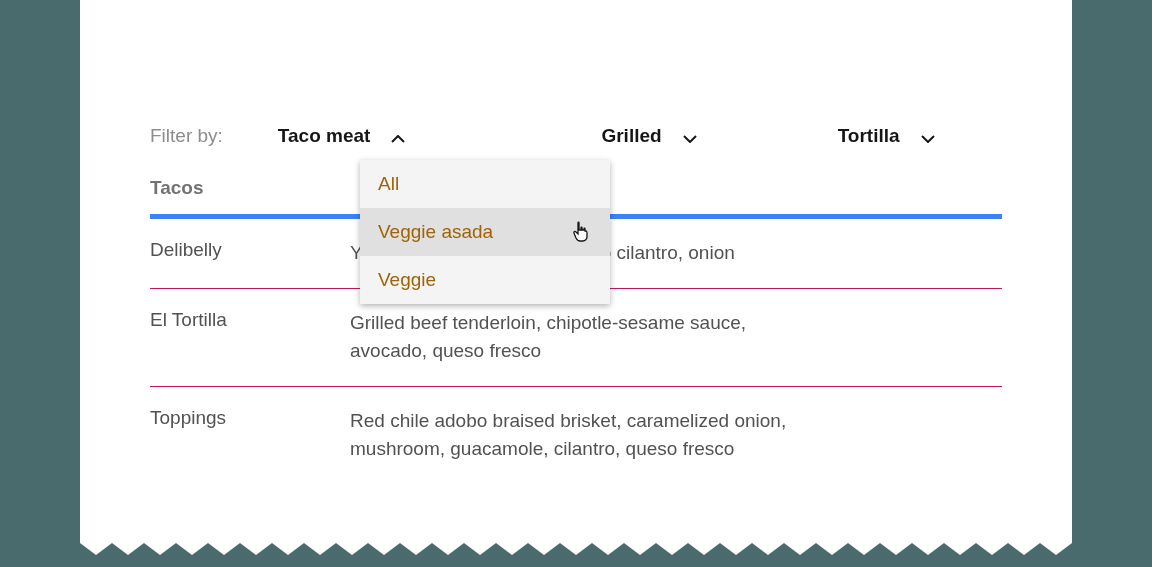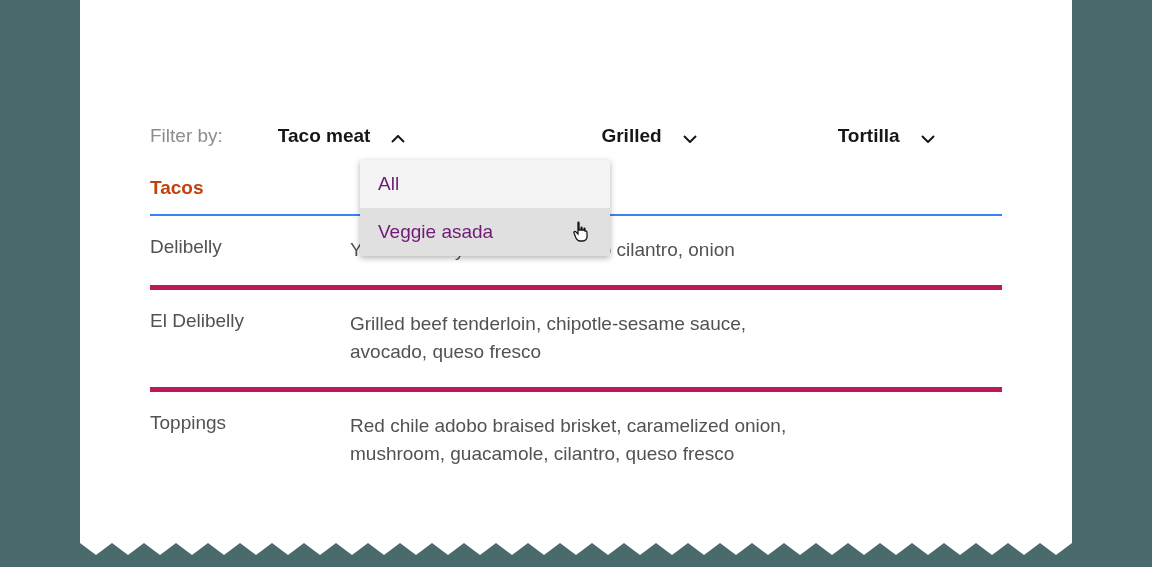--- a/index.html
+++ b/index.html
@@ -45,28 +45,28 @@
       height: 16px;
       display: inline-flex;
       align-items: center;
       justify-content: center;
     }
     .filter-spacer-1 { width: 85px; }
     .filter-spacer-2 { width: 30px; }
     .table-header {
       font-size: 19px;
       font-weight: 700;
-      color: #c2410c;
+      color: #737373;
       padding-bottom: 15px;
-      border-bottom: 2px solid #3b82f6;
+      border-bottom: 5px solid #3b82f6;
     }
     .table-row {
       display: flex;
       padding: 20px 0;
-      border-bottom: 5px solid #be185d;
+      border-bottom: 1px solid #be185d;
       gap: 50px;
     }
     .item-name {
       width: 150px;
       font-size: 19px;
       color: #525252;
       flex-shrink: 0;
     }
     .item-desc {
       font-size: 19px;
@@ -79,21 +79,21 @@
       left: 280px;
       top: 160px;
       width: 250px;
       background: #f4f4f4;
       box-shadow: 0 2px 6px rgba(0,0,0,0.3);
       z-index: 10;
     }
     .dropdown-item {
       padding: 13px 18px;
       font-size: 19px;
-      color: #701a75;
+      color: #a16207;
       cursor: pointer;
       position: relative;
     }
     .dropdown-item.hovered {
       background: #e0e0e0;
     }
     .cursor-icon {
       position: absolute;
       right: 20px;
       top: 50%;
@@ -151,40 +151,43 @@
   </div>
 
   <div class="table-header">Tacos</div>
 
   <div class="table-row">
     <div class="item-name">Delibelly</div>
     <div class="item-desc">Yellow Honey tomatillo-serrano cilantro, onion</div>
   </div>
 
   <div class="table-row">
-    <div class="item-name">El Delibelly</div>
+    <div class="item-name">El Tortilla</div>
     <div class="item-desc">Grilled beef tenderloin, chipotle-sesame sauce, avocado, queso fresco</div>
   </div>
 
   <div class="table-row" style="border-bottom:none;">
     <div class="item-name">Toppings</div>
     <div class="item-desc">Red chile adobo braised brisket, caramelized onion, mushroom, guacamole, cilantro, queso fresco</div>
   </div>
 
   <div class="dropdown-menu">
     <div class="dropdown-item">
       <span>All</span>
     </div>
     <div class="dropdown-item hovered">
       <span>Veggie asada</span>
       <span class="cursor-icon">
         <svg width="18" height="22" viewBox="0 0 18 22">
           <path d="M6 2 C6 1 7 1 7 2 L7 9 L9 9 L9 7 C9 6 10 6 10 7 L10 9 L12 9 L12 8 C12 7 13 7 13 8 L13 10 L14 10 C15 10 15 11 15 12 L15 16 C15 18 13 20 11 20 L8 20 C6 20 5 19 4 17 L2 12 C1.5 11 2.5 10 3.5 10.5 L6 13 Z" fill="#ffffff" stroke="#161616" stroke-width="1.3"></path>
         </svg>
       </span>
     </div>
+    <div class="dropdown-item">
+      <span>Veggie</span>
+    </div>
   </div>
 
 </div>
 
 <svg class="zigzag" viewBox="0 0 1152 24" preserveAspectRatio="none">
   <path d="M0 24 L0 12 L16 0 L32 12 L48 0 L64 12 L80 0 L96 12 L112 0 L128 12 L144 0 L160 12 L176 0 L192 12 L208 0 L224 12 L240 0 L256 12 L272 0 L288 12 L304 0 L320 12 L336 0 L352 12 L368 0 L384 12 L400 0 L416 12 L432 0 L448 12 L464 0 L480 12 L496 0 L512 12 L528 0 L544 12 L560 0 L576 12 L592 0 L608 12 L624 0 L640 12 L656 0 L672 12 L688 0 L704 12 L720 0 L736 12 L752 0 L768 12 L784 0 L800 12 L816 0 L832 12 L848 0 L864 12 L880 0 L896 12 L912 0 L928 12 L944 0 L960 12 L976 0 L992 12 L1008 0 L1024 12 L1040 0 L1056 12 L1072 0 L1088 12 L1104 0 L1120 12 L1136 0 L1152 12 L1152 24 Z" fill="#4a6b6e"></path>
 </svg>
 
 </body></html>

